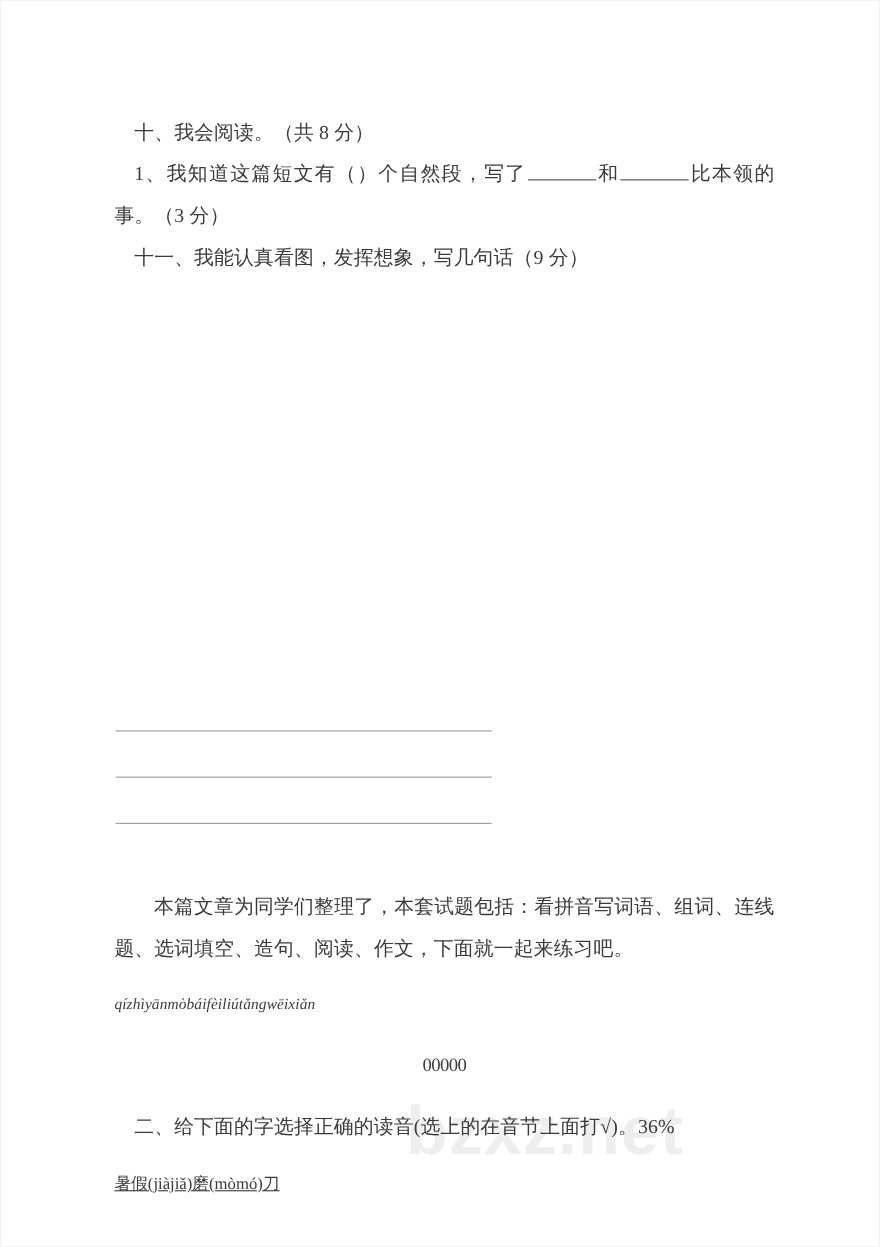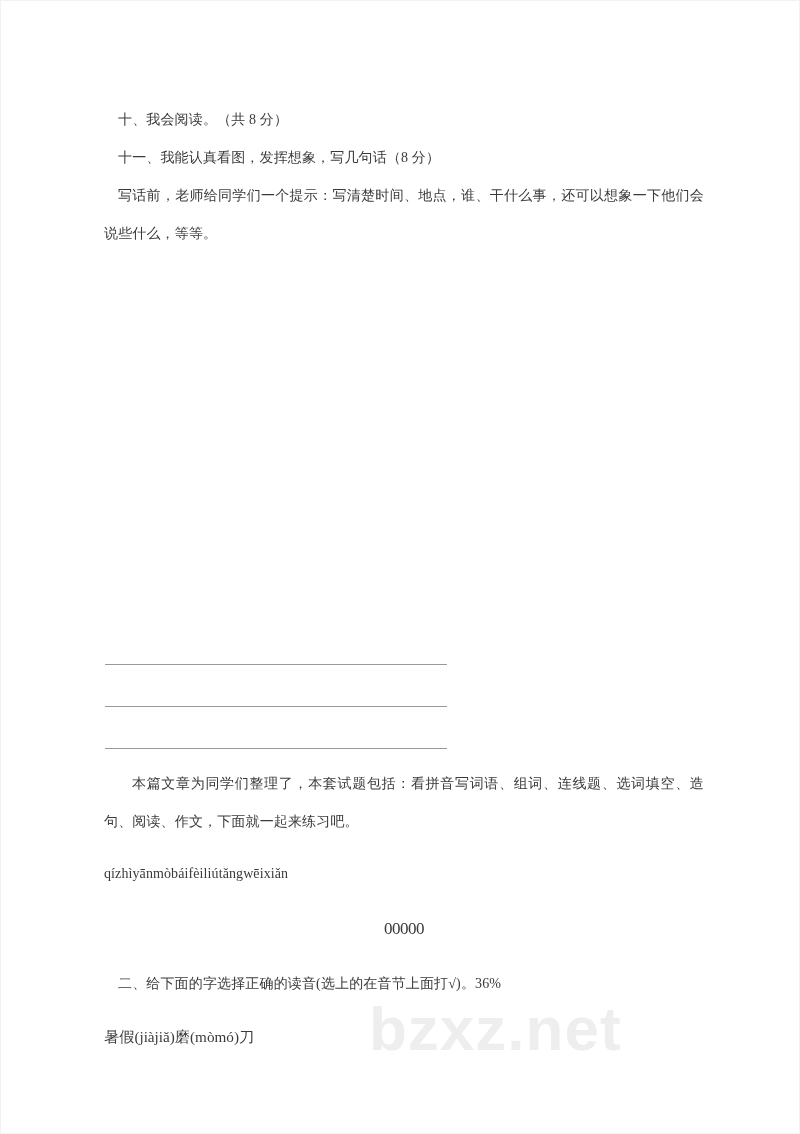--- a/index.html
+++ b/index.html
@@ -50,21 +50,21 @@
     position: absolute;
     left: 103px;
     top: 100px;
     width: 600px;
     z-index: 2;
   }
 
   .para {
     margin: 0 0 0 0;
     color: #3a3a3a;
-    font-size: 14px;
+    font-size: 18px;
     line-height: 38px;
     text-align: justify;
     text-justify: inter-ideograph;
     letter-spacing: 0.15px;
   }
 
   .indent {
     text-indent: 2em;
   }
   .indent-1 {
@@ -96,62 +96,66 @@
     height: 0;
     border-top: 1.4px solid #9a9a9a;
     margin-bottom: 41px;
   }
   .writeline:last-child { margin-bottom: 0; }
 
   
   .bottom {
     position: absolute;
     left: 103px;
-    top: 764px;
+    top: 804px;
     width: 600px;
     z-index: 2;
   }
 
   .pinyin {
     color: #3a3a3a;
     font-size: 14px;
     line-height: 38px;
     letter-spacing: 0.1px;
     white-space: nowrap;
+    font-style: italic;
   }
   .circles {
     color: #3a3a3a;
     font-size: 17px;
     line-height: 38px;
     letter-spacing: -0.5px;
     text-align: center;
   }
   .small-note {
     color: #3a3a3a;
     font-size: 15.2px;
     line-height: 38px;
+    text-decoration: underline;
   }
 </style>
 </head>
 <body>
 
 <div class="page">
 
   <div class="watermark">bzxz.net</div>
 
   <div class="content">
 
     <p class="para indent-1">十、我会阅读。（共 8 分）</p>
 
 
+    <p class="para indent-1">
+      <span>1、</span><span>我知道这篇短文有（）个自然段，写了</span><span class="blank w1"></span><span>和</span><span class="blank w2"></span><span>比本领的事。（3 分）</span>
+    </p>
 
 
-    <p class="para indent-1">十一、我能认真看图，发挥想象，写几句话（8 分）</p>
+    <p class="para indent-1">十一、我能认真看图，发挥想象，写几句话（9 分）</p>
 
-    <p class="para indent-1">写话前，老师给同学们一个提示：写清楚时间、地点，谁、干什么事，还可以想象一下他们会说些什么，等等。</p>
 
   </div>
 
   <div class="lines-block">
     <div class="writeline"></div>
     <div class="writeline"></div>
     <div class="writeline"></div>
   </div>
 
   <div class="bottom">

